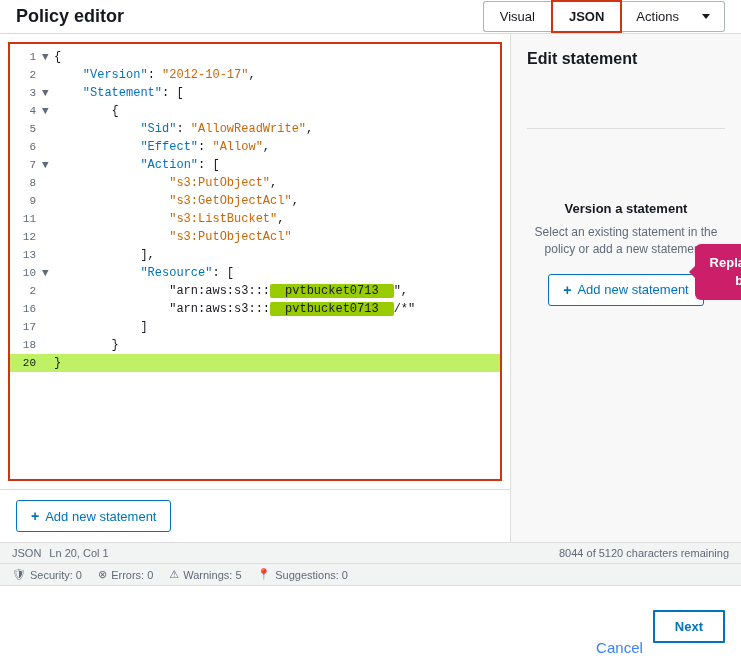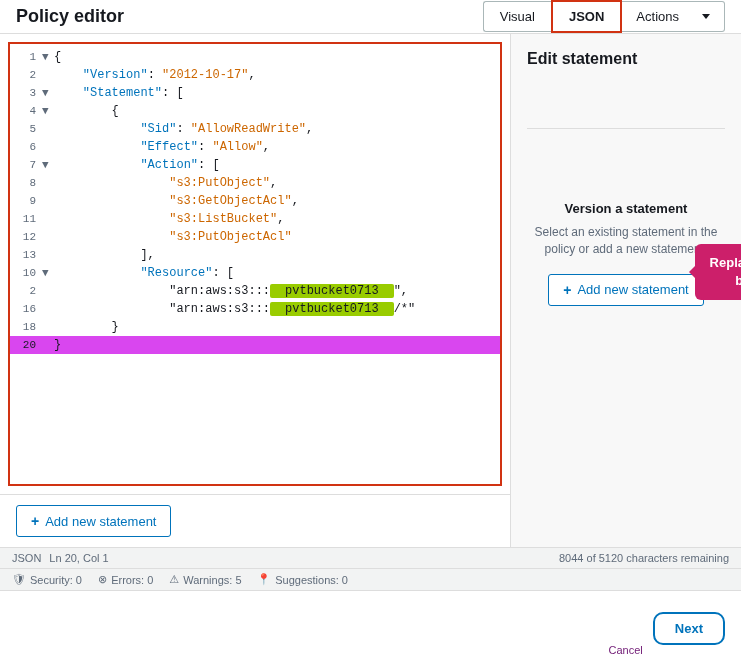--- a/index.html
+++ b/index.html
@@ -128,21 +128,21 @@
       line-height: 18px;
     }
     .line-content {
       display: table-cell;
       padding: 0 8px 0 0;
       line-height: 18px;
       white-space: pre;
       color: #16191f;
     }
     .line-20 {
-      background: #d946ef;
+      background: #bef264;
     }
     .line-20 .line-num, .line-20 .line-content { color: #16191f; }
     .kw-string { color: #cc6600; }
     .kw-key { color: #0073bb; }
     .kw-highlight { background: #99cc00; color: #16191f; border-radius: 2px; padding: 0 15px; }
     
     .right-panel {
       width: 230px;
       display: flex;
       flex-direction: column;
@@ -272,31 +272,31 @@
       justify-content: flex-end;
       align-items: center;
       padding: 10px 16px;
       background: #fff;
       border-top: 1px solid #ddd;
       gap: 10px;
     }
     .cancel-btn {
       background: none;
       border: none;
-      color: #701a75;
-      cursor: pointer;
-      font-size: 11px;
+      color: #3b82f6;
+      cursor: pointer;
+      font-size: 15px;
       margin-top: 43px;
     }
     .next-btn {
       background: #fff;
       border: 2px solid #0073bb;
       color: #0073bb;
       padding: 7px 20px;
-      border-radius: 10px;
+      border-radius: 1px;
       cursor: pointer;
       font-size: 13px;
       font-weight: bold;
     }
     .plus-icon { font-size: 14px; font-weight: bold; }
     .shield-icon, .error-icon, .warning-icon, .suggestion-icon { font-size: 11px; }
   </style>
 </head>
 <body>
 
@@ -404,20 +404,25 @@
             <span class="line-toggle"></span>
             <span class="line-content">                "arn:aws:s3:::<span class="kw-highlight">pvtbucket0713</span>",</span>
           </div>
 
           <div class="code-line">
             <span class="line-num">16</span>
             <span class="line-toggle"></span>
             <span class="line-content">                "arn:aws:s3:::<span class="kw-highlight">pvtbucket0713</span>/*"</span>
           </div>
 
+          <div class="code-line">
+            <span class="line-num">17</span>
+            <span class="line-toggle"></span>
+            <span class="line-content">            ]</span>
+          </div>
 
           <div class="code-line">
             <span class="line-num">18</span>
             <span class="line-toggle"></span>
             <span class="line-content">        }</span>
           </div>
 
 
           <div class="code-line line-20">
             <span class="line-num">20</span>

